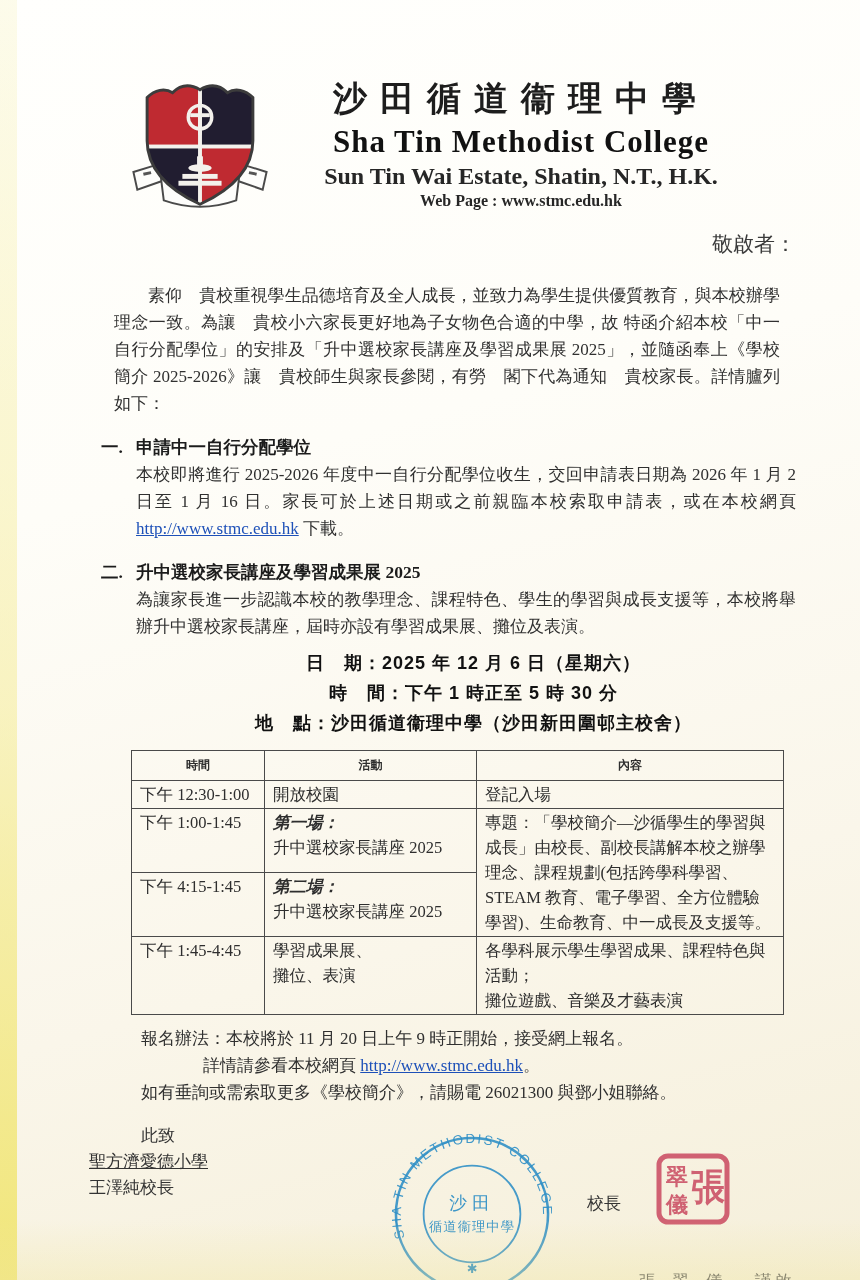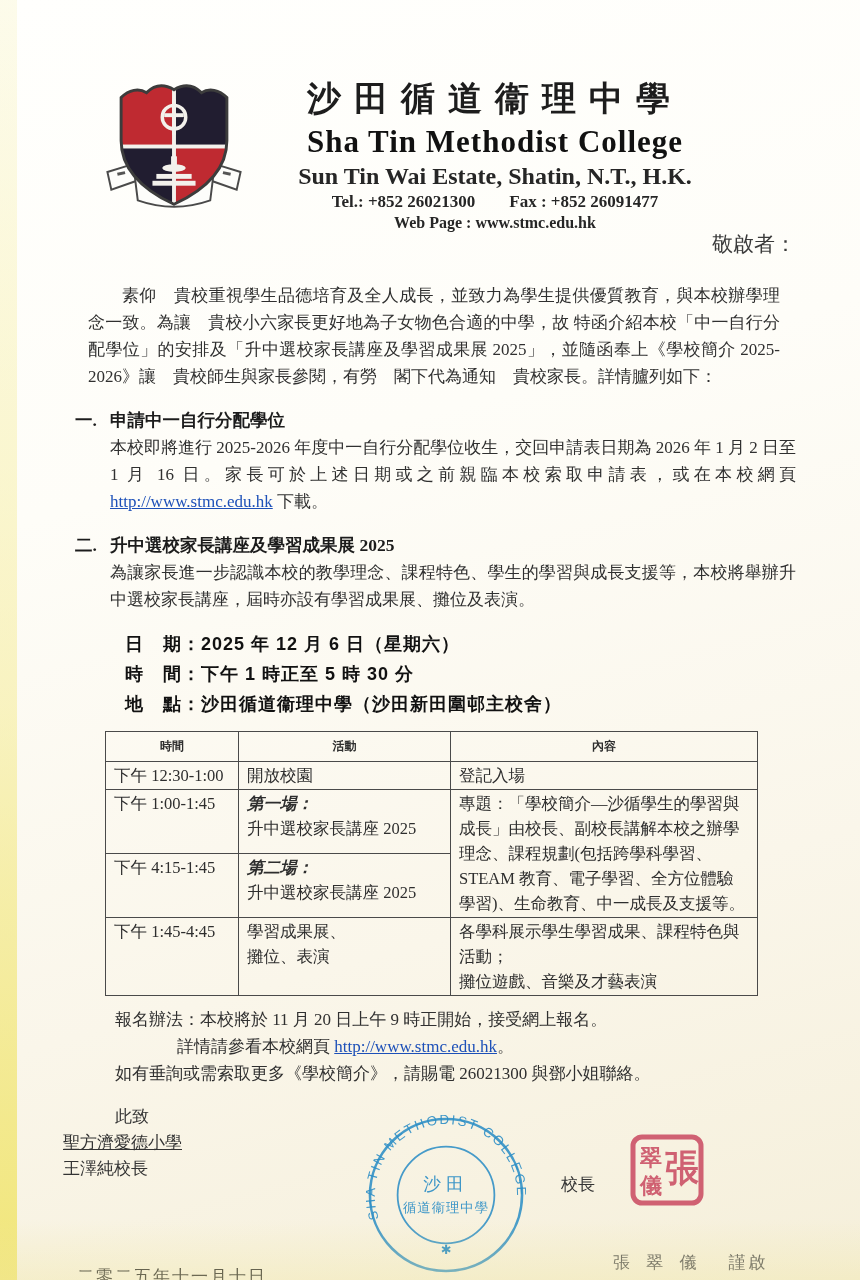--- a/index.html
+++ b/index.html
@@ -7,20 +7,21 @@
   body {
     font-family:"Liberation Serif","DejaVu Serif",serif;
     color:#262626;
     background:#e9e5d8;
   }
   .page {
     position:relative;
     width:860px; height:1280px;
     overflow:hidden;
     background:linear-gradient(165deg,#fffffd 0%,#fefdf8 35%,#faf6ea 70%,#f5efda 100%);
+    padding-left:26px;
   }
   .edge-tint {
     position:absolute; left:0; top:0; bottom:0; width:17px;
     background:linear-gradient(180deg,rgba(246,240,180,.25) 0%,rgba(243,233,130,.45) 55%,rgba(240,228,105,.85) 100%);
     pointer-events:none;
   }
   .bottom-tint {
     position:absolute; left:0; right:0; bottom:0; height:60px;
     background:linear-gradient(180deg,rgba(244,236,190,0) 0%,rgba(240,230,160,.35) 100%);
     pointer-events:none;
@@ -45,21 +46,21 @@
     text-indent:2em; margin:24px 16px 0 25px; color:#303030;
   }
   .section { margin-top:18px; }
   .sec-head { display:flex; font-size:17.5px; font-weight:bold; color:#1c1c1c; margin-left:12px; }
   .sec-num { width:35px; flex:0 0 35px; }
   .sec-body {
     font-size:17px; line-height:27px; text-align:justify;
     margin:2px 0 0 47px; color:#303030;
   }
   a.doc-link { color:#1d50b8; text-decoration:underline; }
-  .info-lines { margin:16px 0 0 62px; }
+  .info-lines { margin:8px 0 0 62px;text-align:center; }
   .info-line {
     font-family:"Liberation Sans","DejaVu Sans",sans-serif;
     font-size:18px; font-weight:bold; letter-spacing:1px;
     line-height:30px; color:#111;
   }
 
   
   table.schedule {
     border-collapse:collapse; table-layout:fixed;
     margin:12px 0 0 42px; width:652px;
@@ -131,23 +132,20 @@
         <rect x="48" y="107" width="44" height="5" fill="#f3f1ec"></rect>
         <ellipse cx="70" cy="94" rx="12" ry="4" fill="#f3f1ec"></ellipse>
         <rect x="67" y="82" width="6" height="10" fill="#f3f1ec"></rect>
       </g>
       <path d="M16,22 C24,14 34,12 42,17 C50,9 60,8 70,14 C80,8 90,9 98,17 C106,12 116,14 124,22 L124,66 C124,96 102,116 70,131 C38,116 16,96 16,66 Z" fill="none" stroke="#3c3c3c" stroke-width="3"></path>
     </svg>
     <div class="head-text">
       <div class="zh-name">沙田循道衞理中學</div>
       <div class="en-name">Sha Tin Methodist College</div>
       <div class="addr">Sun Tin Wai Estate, Shatin, N.T., H.K.</div>
-      <div class="telfax">
-        <span>Tel.: +852 26021300</span><span class="gap"></span><span>Fax : +852 26091477</span>
-      </div>
       <div class="web">Web Page : www.stmc.edu.hk</div>
     </div>
   </header>
 
   <main class="letter-body">
     <p class="salutation">敬啟者：</p>
     <p class="intro">素仰　貴校重視學生品德培育及全人成長，並致力為學生提供優質教育，與本校辦學理念一致。為讓　貴校小六家長更好地為子女物色合適的中學，故 特函介紹本校「中一自行分配學位」的安排及「升中選校家長講座及學習成果展 2025」，並隨函奉上《學校簡介 2025-2026》讓　貴校師生與家長參閱，有勞　閣下代為通知　貴校家長。詳情臚列如下：</p>
 
     <div class="section">
       <div class="sec-head">

